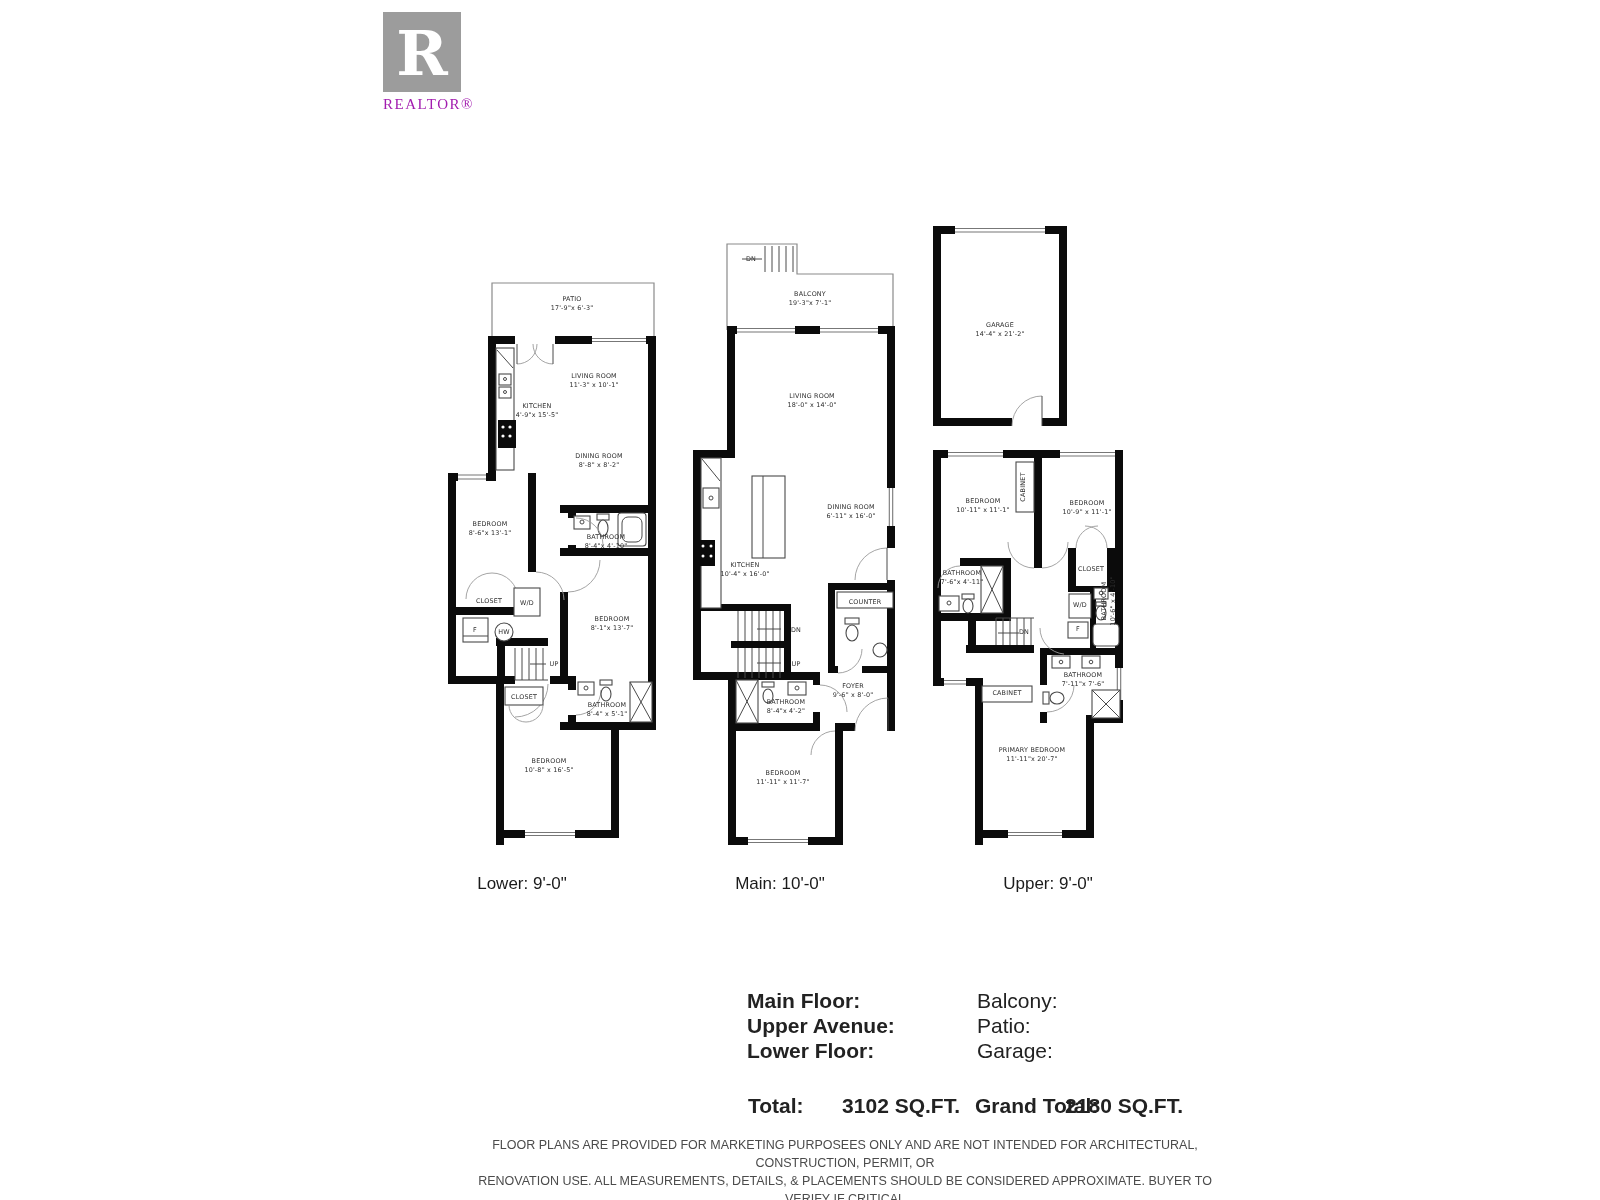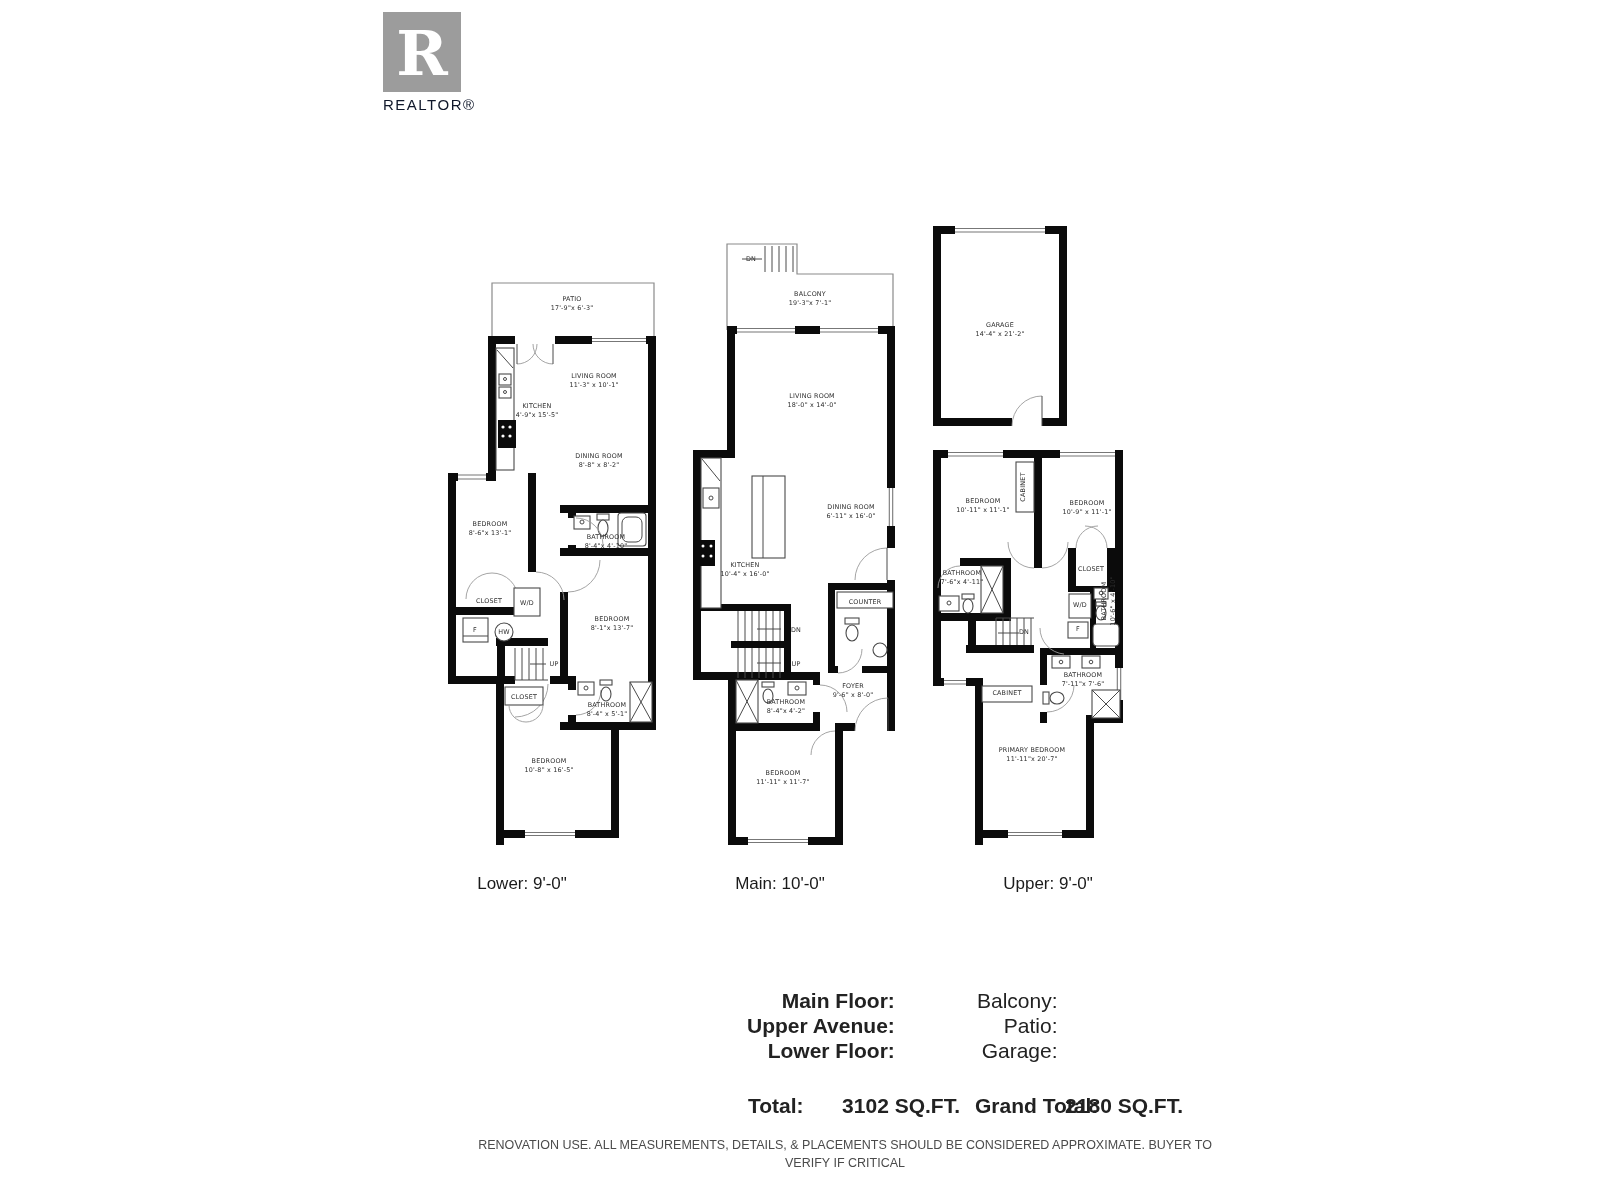--- a/index.html
+++ b/index.html
@@ -3,40 +3,40 @@
 <meta charset="utf-8">
 <style>
   html,body{margin:0;padding:0;background:#fff;}
   #page{position:relative;width:1600px;height:1200px;background:#fff;overflow:hidden;
         font-family:"Liberation Sans",sans-serif;color:#222;}
   
   #logo{position:absolute;left:383px;top:12px;width:90px;}
   #logo .mark{width:78px;height:80px;background:#9c9c9c;position:relative;}
   #logo .mark span{position:absolute;left:0;right:0;top:2px;text-align:center;
         font-family:"DejaVu Serif",serif;font-weight:bold;font-size:62px;line-height:80px;color:#fff;}
-  #logo .word{margin-top:4px;font-size:15px;letter-spacing:1.5px;color:#0f172a;font-family:Liberation Sans, sans-serif;}
+  #logo .word{margin-top:4px;font-size:15px;letter-spacing:1.5px;color:#a21caf;font-family:Liberation Serif, serif;}
   
   #title{position:absolute;left:785px;top:108px;transform:translateX(-50%);
          font-size:31px;font-weight:bold;color:#1f1f1f;white-space:nowrap;}
   
   .floor-heading{position:absolute;transform:translateX(-50%);font-size:17px;color:#1b1b1b;white-space:nowrap;}
   #h-lower{left:522px;top:874px;} #h-main{left:780px;top:874px;} #h-upper{left:1048px;top:874px;}
   
   .plan{position:absolute;}
   #svg-lower{left:440px;top:265px;} #svg-main{left:685px;top:230px;} #svg-upper{left:915px;top:220px;}
   .wall{fill:#0b0b0b;}
   .thin{fill:none;stroke:#8a8a8a;stroke-width:1.2;}
   .fix{fill:#fff;stroke:#4a4a4a;stroke-width:1.1;}
   .fixl{fill:none;stroke:#4a4a4a;stroke-width:1;}
   .blk{fill:#0b0b0b;}
   .win{fill:none;stroke:#777;stroke-width:1.1;}
   .arc{fill:none;stroke:#9a9a9a;stroke-width:0.9;}
   .rm{font-family:"DejaVu Sans",sans-serif;font-size:6.4px;fill:#2d2d2d;letter-spacing:.2px;text-anchor:middle;}
   
-  .sumcol{position:absolute;font-size:21px;line-height:25px;white-space:nowrap;text-align:right;}
+  .sumcol{position:absolute;font-size:21px;line-height:25px;white-space:nowrap;}
   .sumcol span{display:block;}
   #sum-l1{left:747px;top:988px;font-weight:bold;}
   #sum-v1{left:800px;top:988px;width:162px;text-align:right;font-weight:bold;}
   #sum-l2{left:977px;top:988px;}
   #sum-v2{left:1040px;top:988px;width:143px;text-align:right;}
   .tot{position:absolute;top:1094px;font-size:21px;font-weight:bold;white-space:nowrap;}
   #tot-label{left:748px;} #tot-value{left:800px;width:160px;text-align:right;}
   #gtot-label{left:975px;} #gtot-value{left:1040px;width:143px;text-align:right;}
   
   #disclaimer{position:absolute;left:845px;top:1136px;transform:translateX(-50%);width:780px;
@@ -311,16 +311,17 @@
     <span>Balcony:</span>
     <span>Patio:</span>
     <span>Garage:</span>
   </div>
   <div class="tot" id="tot-label">Total:</div>
   <div class="tot" id="tot-value">3102 SQ.FT.</div>
   <div class="tot" id="gtot-label">Grand Total:</div>
   <div class="tot" id="gtot-value">2180 SQ.FT.</div>
 
   <div id="disclaimer">
+    <div>FLOOR PLANS ARE PROVIDED FOR MARKETING PURPOSEES ONLY AND ARE NOT INTENDED FOR ARCHITECTURAL, CONSTRUCTION, PERMIT, OR</div>
     <div>RENOVATION USE. ALL MEASUREMENTS, DETAILS, &amp; PLACEMENTS SHOULD BE CONSIDERED APPROXIMATE. BUYER TO VERIFY IF CRITICAL</div>
   </div>
 
 </div>
 
 </body></html>

